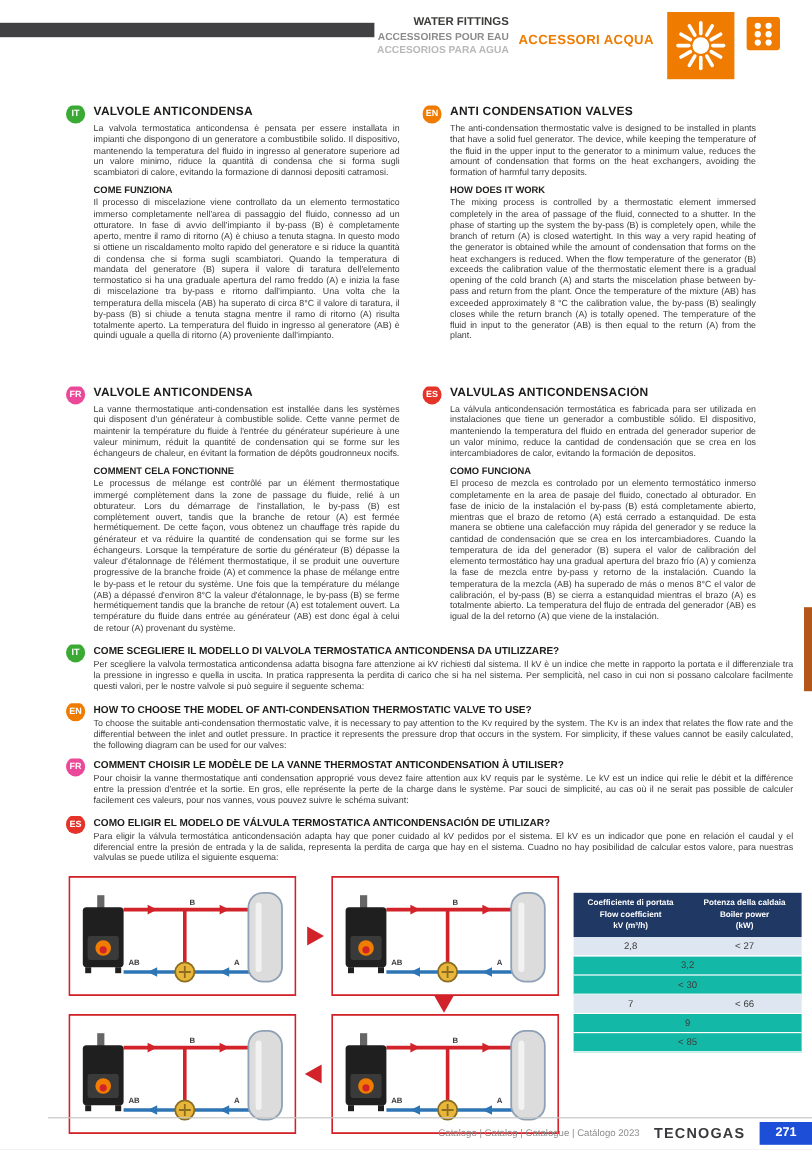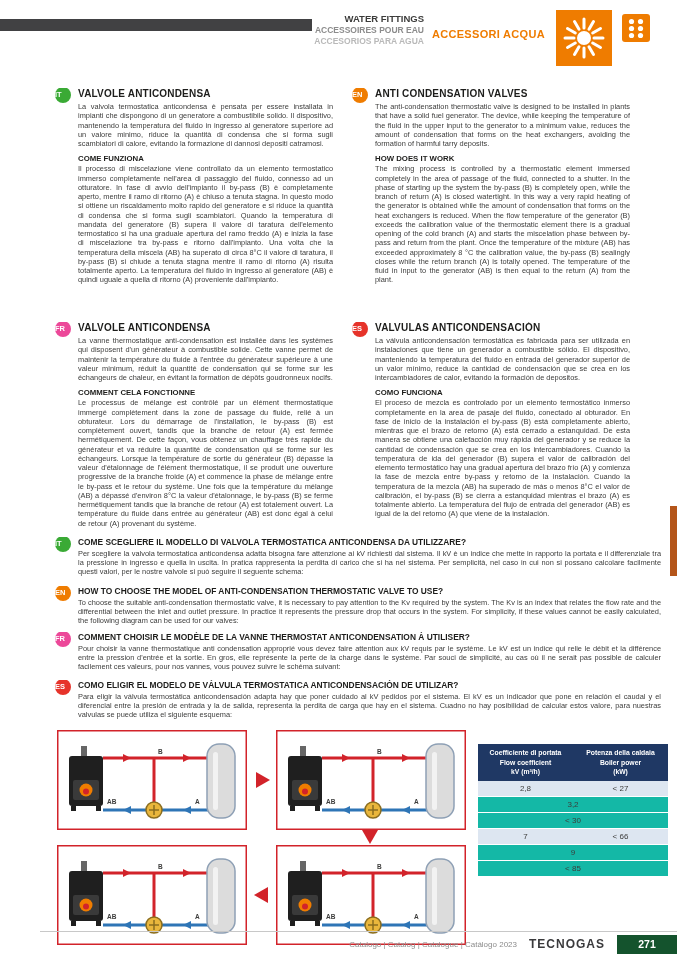--- a/index.html
+++ b/index.html
@@ -11,21 +11,21 @@
   .hl1{font-size:9.5px;font-weight:bold;color:#3c3c3b;display:block;}
   .hl2{font-size:8.5px;font-weight:bold;color:#8c8c8c;display:block;}
   .hl3{font-size:8.5px;font-weight:bold;color:#b9b9b9;display:block;}
   .hdr-cat{position:absolute;left:432px;top:28px;font-size:11px;font-weight:bold;color:#ef7c00;letter-spacing:.3px;}
   .sun-box{position:absolute;left:556px;top:10px;width:56px;height:56px;background:#ef7c00;}
   .logo-dots{position:absolute;left:622px;top:14px;width:28px;height:28px;}
   .side-tab{position:absolute;right:0;top:506px;width:7px;height:70px;background:#b4551a;}
   
   .sec{position:absolute;width:278px;padding-left:23px;box-sizing:border-box;overflow:hidden;}
   .badge{position:absolute;left:0;top:-1px;width:16px;height:16px;border-radius:50%;color:#fff;
-         font-size:7.5px;font-weight:bold;line-height:16px;}
+         font-size:7.5px;font-weight:bold;line-height:16px;text-align:center;}
   .b-it{background:#3aaa35}.b-en{background:#ef7c00}.b-fr{background:#ec4899}.b-es{background:#e6332a}
   .sec-title{font-size:10px;font-weight:bold;color:#1d1d1b;margin:0 0 3px;letter-spacing:.2px;}
   .sec-sub{font-size:7.8px;font-weight:bold;margin:6px 0 1px;color:#1d1d1b;}
   .sec-body{font-size:7.4px;line-height:1.25;margin:0;text-align:justify;color:#3c3c3b;}
   .mid{position:absolute;left:55px;width:606px;padding-left:23px;box-sizing:border-box;overflow:hidden;}
   .mid-title{font-size:8.4px;font-weight:bold;margin:0 0 1.5px;color:#1d1d1b;}
   
   .diag{position:absolute;width:190px;height:100px;}
   .diag svg text{font-family:"Liberation Sans",sans-serif;}
   .arr{position:absolute;width:0;height:0;}
@@ -38,21 +38,21 @@
   .th{flex:1;padding:4px 3px;font-size:6.8px;font-weight:bold;line-height:1.4;}
   .th span{display:block;}
   .tr{display:flex;text-align:center;background:#dde6f1;}
   .tr.alt{background:#14b8a6;flex-direction:column;}
   .td{flex:1;padding:3px 2px;font-size:8px;border-bottom:1.5px solid #fff;color:#3c3c3b;}
   
   .footer{position:absolute;left:40px;right:0;top:931px;height:24px;border-top:1px solid #c8c8c8;
           display:flex;align-items:center;justify-content:flex-end;gap:12px;}
   .f-cat{font-size:8px;color:#8c8c8c;}
   .f-brand{font-size:12px;font-weight:bold;color:#3a3a3c;letter-spacing:1px;}
-  .f-page{width:60px;height:19px;background:#14532d;color:#fff;font-size:10.5px;font-weight:bold;
+  .f-page{width:44px;height:19px;background:#1d4ed8;color:#fff;font-size:10.5px;font-weight:bold;
           display:flex;align-items:center;justify-content:center;}
 </style>
 </head>
 <body>
 
 <div class="page">
 
   <div class="hdr-bar"></div>
   <div class="hdr-langs">
     <span class="hl1">WATER FITTINGS</span>

